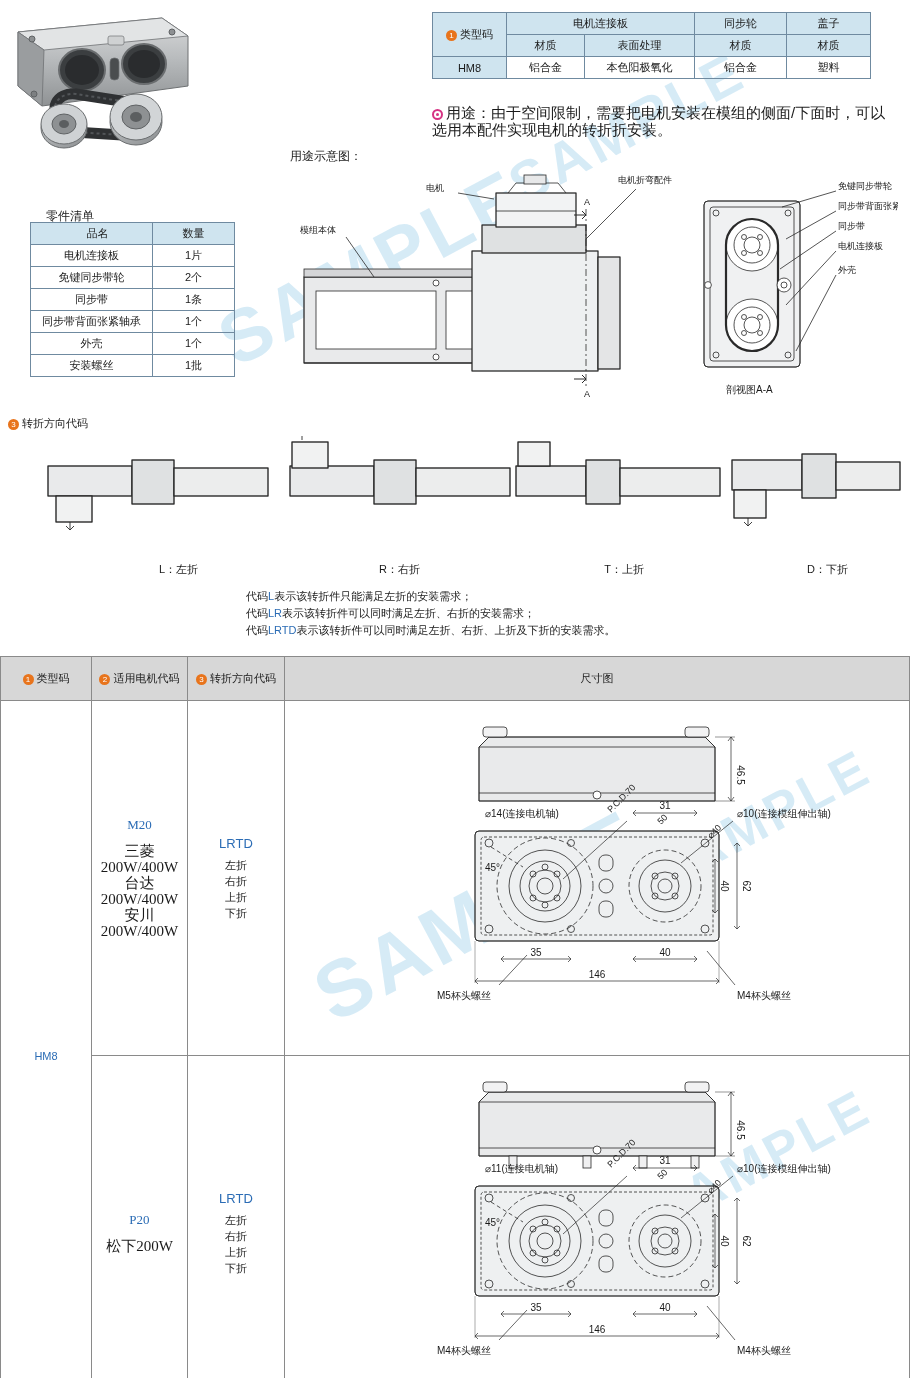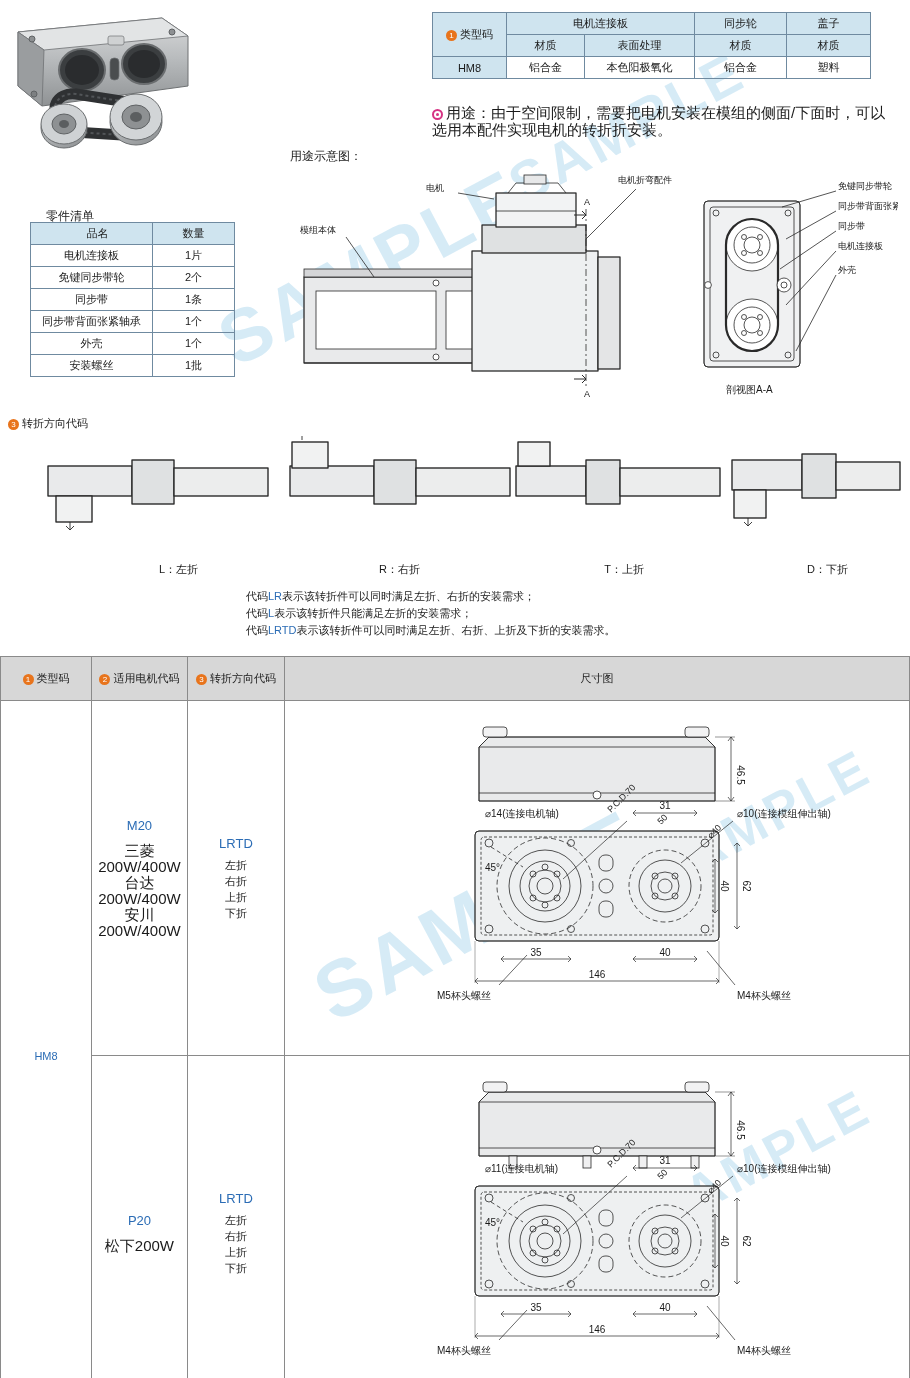--- a/index.html
+++ b/index.html
@@ -91,21 +91,21 @@
     font-size: 11px;
     font-weight: normal;
     padding: 2px;
   }
   .main-tbl .head {
     background: #d7d7d7;
     height: 44px;
     text-align: center;
   }
   .cell-type { width: 92px; text-align: center; vertical-align: middle; }
-  .cell-motor { width: 96px; text-align: center; vertical-align: middle; }
+  .cell-motor { width: 96px; text-align: center; vertical-align: middle; font-family: Liberation Serif, serif; }
   .cell-dir { width: 98px; text-align: center; vertical-align: middle; }
   .cell-dim { width: 624px; height: 348px; vertical-align: middle; padding:0; }
   .motor-code { font-size: 13px; margin-bottom: 10px; }
   .motor-list { font-size: 15px; line-height: 16px; }
   .dir-code { font-size: 13px; margin-bottom: 6px; }
   .dir-list { font-size: 11px; line-height: 16px; }
 
   
   .wm {
     position: absolute;
@@ -399,22 +399,22 @@
         </g>
       </g>
     </svg>
   </div>
   <div class="abs sec3-cap" style="left:78px; top:562px; width:120px;">L：左折</div>
   <div class="abs sec3-cap" style="left:300px; top:562px; width:120px;">R：右折</div>
   <div class="abs sec3-cap" style="left:524px; top:562px; width:120px;">T：上折</div>
   <div class="abs sec3-cap" style="left:728px; top:562px; width:120px;">D：下折</div>
 
   <div class="abs sec3-notes">
+    <div><span>代码</span><span class="blue">L</span><span>表示该转折件只能满足左折的安装需求；</span></div>
     <div><span>代码</span><span class="blue">LR</span><span>表示该转折件可以同时满足左折、右折的安装需求；</span></div>
-    <div><span>代码</span><span class="blue">L</span><span>表示该转折件只能满足左折的安装需求；</span></div>
     <div><span>代码</span><span class="blue">LRTD</span><span>表示该转折件可以同时满足左折、右折、上折及下折的安装需求。</span></div>
   </div>
 
   <table class="abs main-tbl">
     <tbody>
         <tr>
       <th class="head" style="width:92px;">
         <span class="num-badge">1</span><span>类型码</span>
       </th>
       <th class="head" style="width:96px;">

